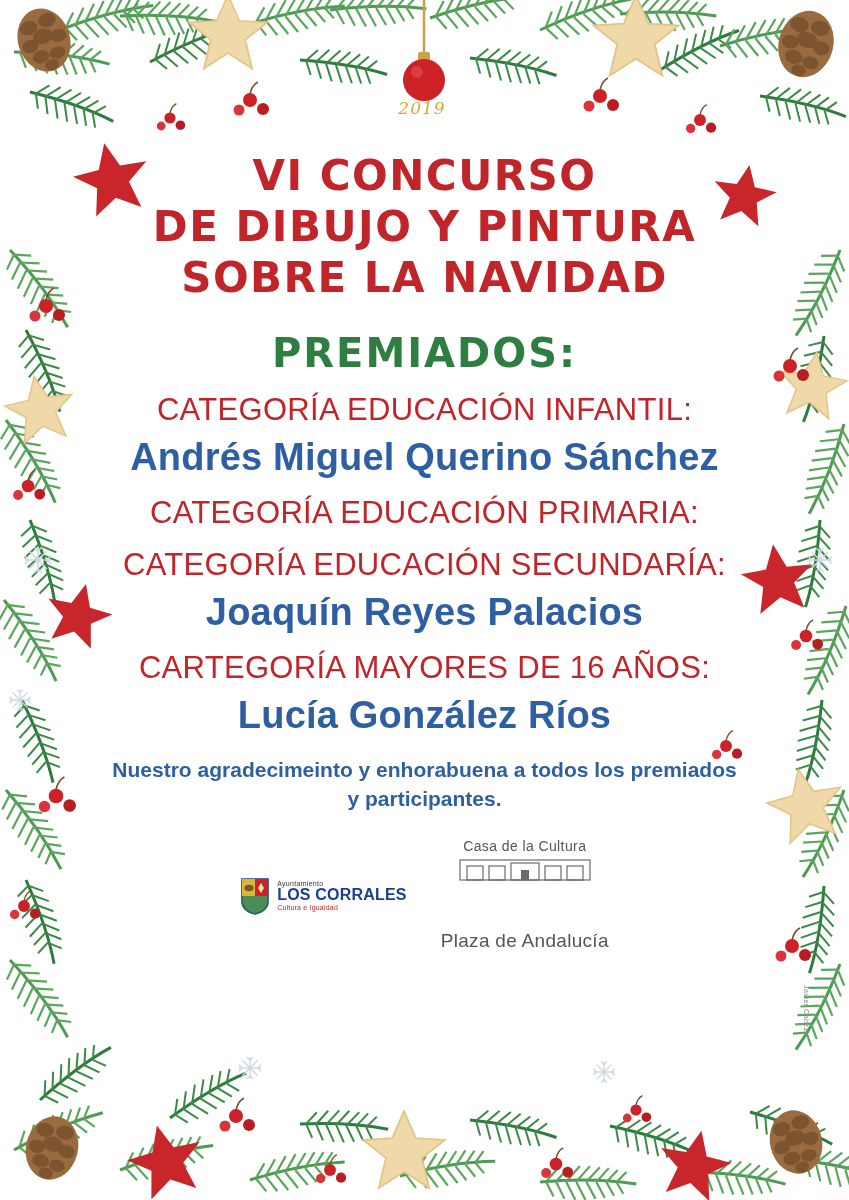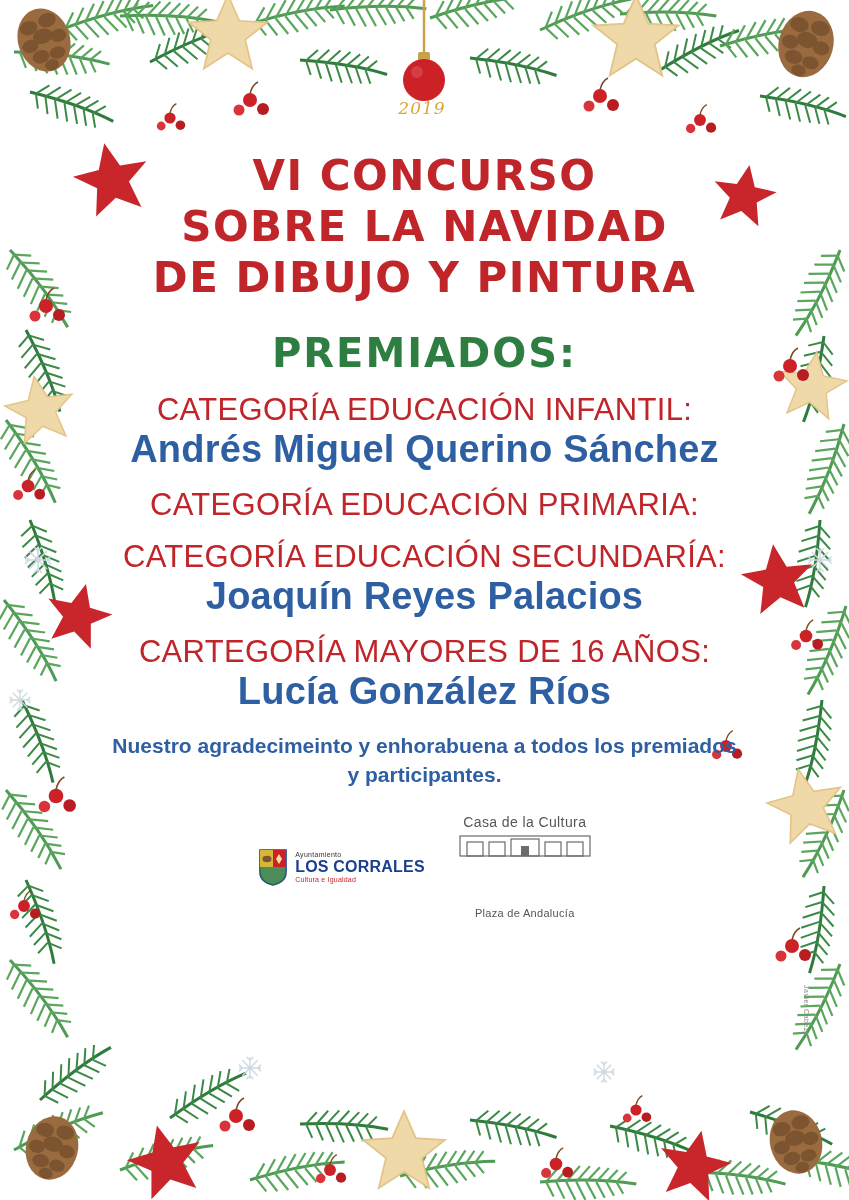--- a/index.html
+++ b/index.html
@@ -63,20 +63,21 @@
   }
 
   .category {
     margin-top: 16px;
     color: #c0252a;
     font-size: 31px;
     font-weight: 400;
     letter-spacing: 0.3px;
   }
   .winner {
+    margin-top: 8px;
     color: #2e5fa3;
     font-size: 38px;
     font-weight: bold;
     letter-spacing: 0.2px;
   }
 
   .jury {
     margin-top: 42px;
     color: #2e5fa3;
     font-size: 17px;
@@ -109,21 +110,21 @@
   .logo-ayto .txt {
     text-align: left;
     line-height: 1.05;
   }
   .logo-ayto .t1 { font-size: 7px; color: #333; letter-spacing: .3px; }
   .logo-ayto .t2 { font-size: 16px; color: #1a3f8f; font-weight: bold; letter-spacing: .2px; }
   .logo-ayto .t3 { font-size: 7px; color: #c0252a; letter-spacing: .2px; }
 
   .logo-casa { text-align: center; line-height: 1.1; }
   .logo-casa .c1 { font-size: 14px; color: #555; letter-spacing: .4px; }
-  .logo-casa .c2 { font-size: 11px; color: #555; letter-spacing: .3px; margin-top: 48px; }
+  .logo-casa .c2 { font-size: 19px; color: #555; letter-spacing: .3px; margin-top: 48px; }
   .logo-casa svg { display: block; margin: 2px auto; }
 
   .credit {
     position: absolute;
     right: 39px;
     top: 985px;
     font-size: 7px;
     color: #888;
     writing-mode: vertical-rl;
     letter-spacing: .5px;
@@ -323,22 +324,22 @@
       <use href="#snowflake" x="0" y="0" transform="translate(604,1072) scale(.8)"></use>
     </svg>
   </div>
 
   <div class="year-ball-text">2019</div>
 
   <div class="content">
 
     <div class="title">
       <span class="line">VI CONCURSO</span>
+      <span class="line">DE DIBUJO Y PINTURA</span>
       <span class="line">SOBRE LA NAVIDAD</span>
-      <span class="line">DE DIBUJO Y PINTURA</span>
     </div>
 
     <div class="premiados">PREMIADOS:</div>
 
     <div class="category">CATEGORÍA EDUCACIÓN INFANTIL:</div>
     <div class="winner">Andrés Miguel Querino Sánchez</div>
 
     <div class="category">CATEGORÍA EDUCACIÓN PRIMARIA:</div>
 
     <div class="category">CATEGORÍA EDUCACIÓN SECUNDARÍA:</div>

